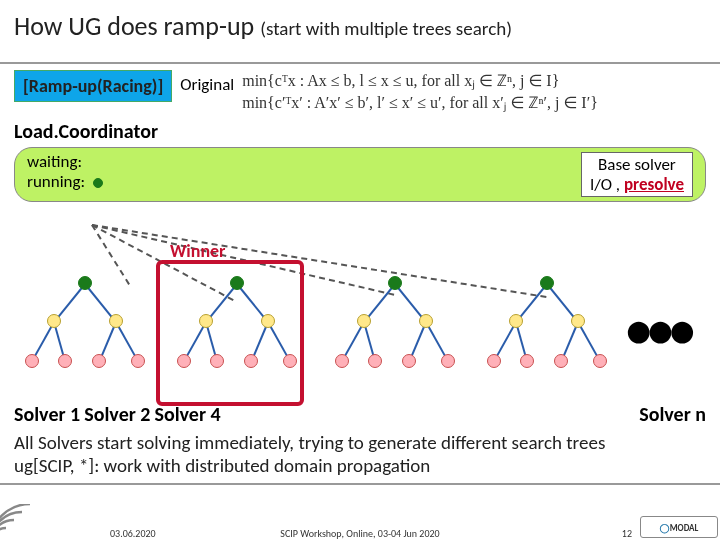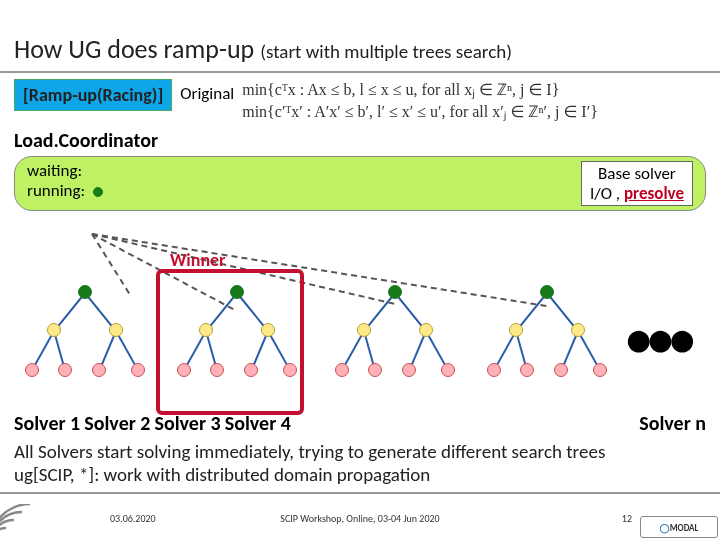--- a/index.html
+++ b/index.html
@@ -1,17 +1,17 @@
 <!DOCTYPE html>
 <html><head>
 <meta charset="utf-8">
 <style>
   * { margin: 0; padding: 0; box-sizing: border-box; }
   body { width: 720px; height: 540px; font-family: Calibri, Arial, sans-serif; background: #fff; position: relative; overflow: hidden; }
-  .title { font-size: 26px; padding: 10px 14px 6px; color: #222; margin-top: 23px; }
+  .title { font-size: 26px; padding: 10px 14px 20px; color: #222; }
   .title .sub { font-size: 19px; }
   .title-underline { height: 2px; background: #999; margin: 0 0 6px; }
   .phase-row { display: flex; align-items: flex-start; padding: 0 14px; gap: 8px; }
   .phase-box { border: 1.5px solid #4a6; background: #0ea5e9; padding: 4px 8px; font-size: 18px; font-weight: 600; color: #222; }
   .orig { font-size: 17px; padding-top: 4px; }
   .formula { font-family: "Times New Roman", serif; font-size: 16px; color: #333; line-height: 1.35; }
   .lc { font-size: 20px; font-weight: 600; padding: 6px 14px 2px; }
   .queue-box { margin: 2px 14px 0; border: 1.5px solid #888; border-radius: 18px; background: #bef264; padding: 4px 12px; display: flex; font-size: 17px; align-items: flex-start; justify-content: space-between; }
   .queue-left { line-height: 1.15; }
   .base-box { border: 1.5px solid #666; background: #fff; padding: 2px 8px; font-size: 17px; text-align: center; line-height: 1.15; }
@@ -34,21 +34,21 @@
   .nint  { background:#ffe88a; border:1px solid #b8a030; }
   .nleaf { background:#ffb0b8; border:1px solid #c85050; }
   .edge { position:absolute; background:#2a5caa; height:2px; transform-origin:left center; }
   
   .solver-row { display:flex; gap:4px; padding:0 14px; font-size:20px; font-weight:600; justify-content:space-between; }
   .solver-row span:last-child { margin-left:auto; }
   
   .desc { padding: 6px 14px 0; font-size: 19px; line-height: 1.18; color: #222; }
   .desc-underline { height:2px; background:#999; margin-top:6px; }
   
-  .footer { position:absolute; left:0; right:0; bottom:0; height:28px; background:#fff; display:flex; align-items:flex-start; font-size:10px; color:#333; }
+  .footer { position:absolute; left:0; right:0; bottom:0; height:28px; background:#fff; display:flex; align-items:flex-end; font-size:10px; color:#333; }
   .footer .date { margin-left:110px; }
   .footer .mid { position:absolute; left:50%; transform:translateX(-50%); }
   .footer .pg { margin-left:auto; margin-right:88px; }
   .footer-logo-l { position:absolute; left:0; bottom:0; width:80px; height:36px; }
   .footer-logo-r { position:absolute; right:2px; bottom:2px; width:78px; height:22px; border:1px solid #888; border-radius:3px; display:flex; align-items:center; justify-content:center; font-size:9px; color:#333; font-weight:600;}
   
   .fan { position:absolute; border-top:2px dashed #555; transform-origin:left center; }
 </style>
 </head>
 <body>
@@ -156,21 +156,20 @@
       <div class="node nleaf" style="left: 84px; top: 84px;"></div>
       <div class="node nleaf" style="left: 123.2px; top: 84px;"></div>
     </div>
 
   <div class="ellipsis">●●●</div>
 </div>
 
 <div class="solver-row">
   <span>Solver 1</span>
   <span>Solver 2</span>
-  <span>Solver 3</span>
   <span>Solver 4</span>
   <span>Solver n</span>
 </div>
 
 <div class="desc">
   <div>All Solvers start solving immediately, trying to generate different search trees</div>
   <div>ug[SCIP, *]: work with distributed domain propagation</div>
 </div>
 <div class="desc-underline"></div>
 

